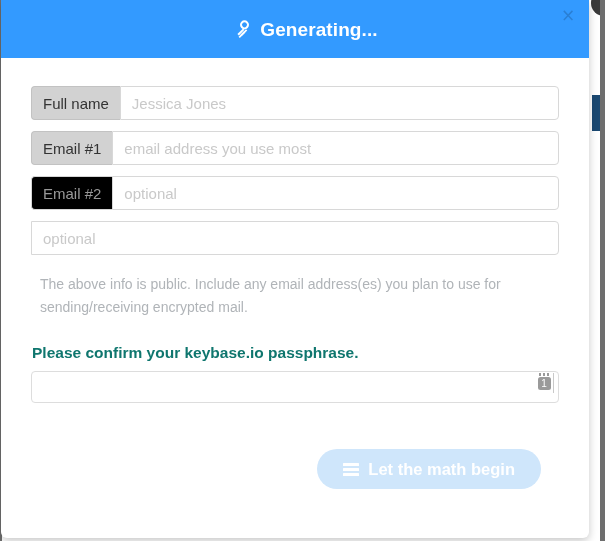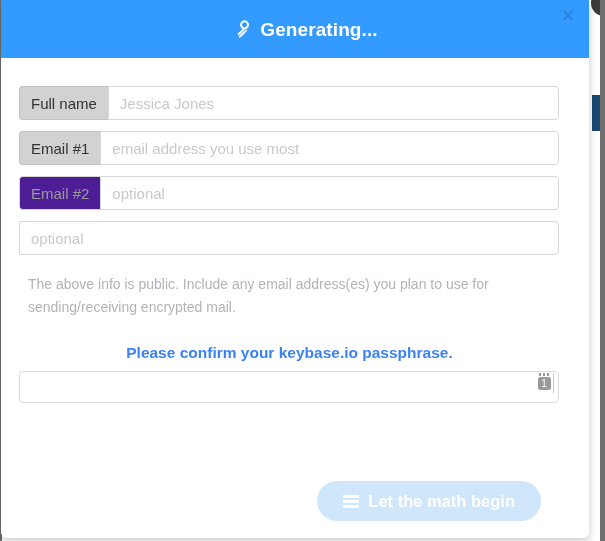--- a/index.html
+++ b/index.html
@@ -124,21 +124,21 @@
     height: 22px;
     color: #2a7fd4;
     font-size: 17px;
     line-height: 22px;
     text-align: center;
     cursor: pointer;
     font-family: "DejaVu Sans", sans-serif;
   }
 
   .modal-body {
-    padding: 28px 30px 0 18px;
+    padding: 28px 30px 0 30px;
   }
 
   .field-row {
     display: flex;
     align-items: stretch;
     margin-bottom: 11px;
     height: 34px;
   }
   .field-label {
     display: flex;
@@ -150,21 +150,21 @@
     border-radius: 4px 0 0 4px;
     white-space: nowrap;
     box-sizing: border-box;
   }
   .field-label.strong {
     background: #d2d2d2;
     border-color: #c2c2c2;
     color: #333333;
   }
   .field-label.muted {
-    background: #4c1d95;
+    background: #000000;
     border-color: #d6d6d6;
     color: #999999;
   }
   .field-input {
     flex: 1;
     border: 1px solid #d8d8d8;
     border-radius: 0 4px 4px 0;
     padding: 0 11px;
     font-size: 15px;
     font-family: "Liberation Sans", sans-serif;
@@ -182,22 +182,21 @@
     font-size: 14px;
     line-height: 1.62;
     color: #b0b4b8;
     max-width: 470px;
   }
 
   .passphrase-label {
     margin: 26px 0 9px 1px;
     font-size: 15.5px;
     font-weight: bold;
-    color: #3b82f6;
-    text-align: center;
+    color: #0f766e;
   }
 
   .passphrase-wrap {
     position: relative;
     height: 32px;
   }
   .passphrase-input {
     width: 100%;
     height: 32px;
     border: 1px solid #dddddd;
@@ -263,21 +262,20 @@
     border-radius: 22px;
     height: 40px;
     padding: 0 26px;
     font-size: 16.5px;
     font-weight: bold;
     font-family: "Liberation Sans", sans-serif;
     display: flex;
     align-items: center;
     gap: 9px;
     cursor: default;
-    margin-top: 32px;
   }
   .tasks-icon {
     width: 16px;
     height: 13px;
     display: block;
     position: relative;
   }
   .tasks-icon i {
     position: absolute;
     left: 0;

